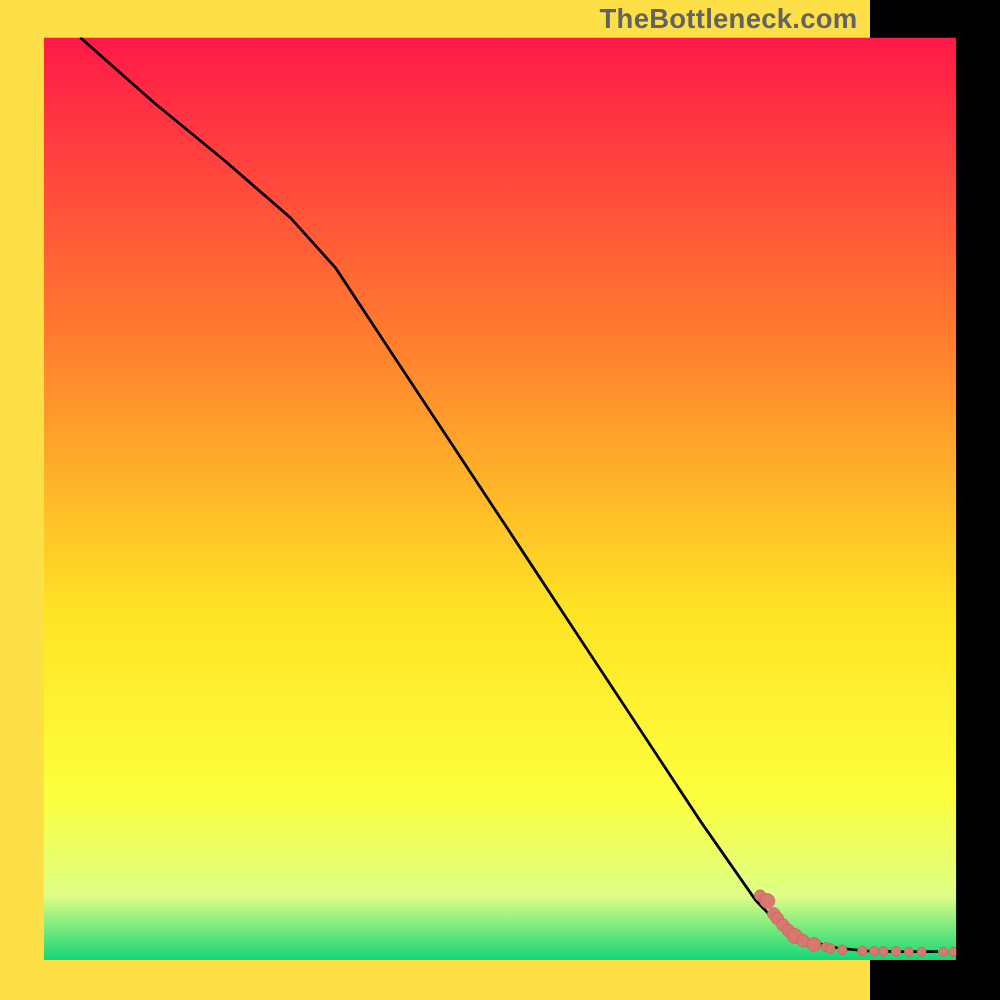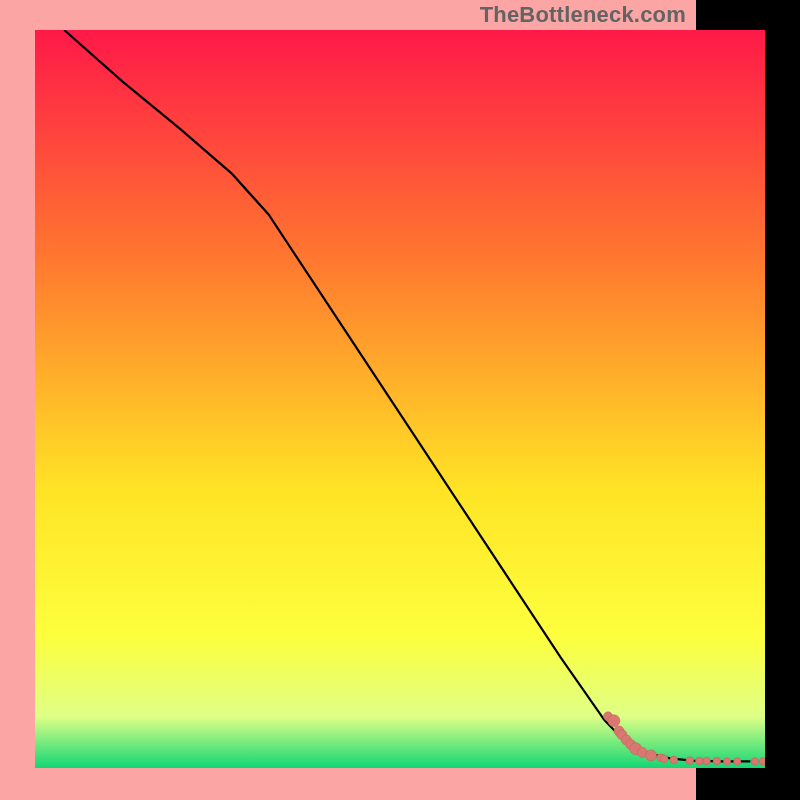--- a/index.html
+++ b/index.html
@@ -8,21 +8,21 @@
     width: 800px;
     height: 800px;
     background: #000;
     font-family: Arial, Helvetica, sans-serif;
     overflow: hidden;
   }
   .frame {
     position: relative;
     width: 696px;
     height: 800px;
-    background: #fca5a5;
+    background: #fde047;
   }
   .watermark {
     position: absolute;
     top: 2px;
     right: 10px;
     color: #636363;
     font-size: 22px;
     font-weight: 600;
     letter-spacing: 0.2px;
     z-index: 5;

